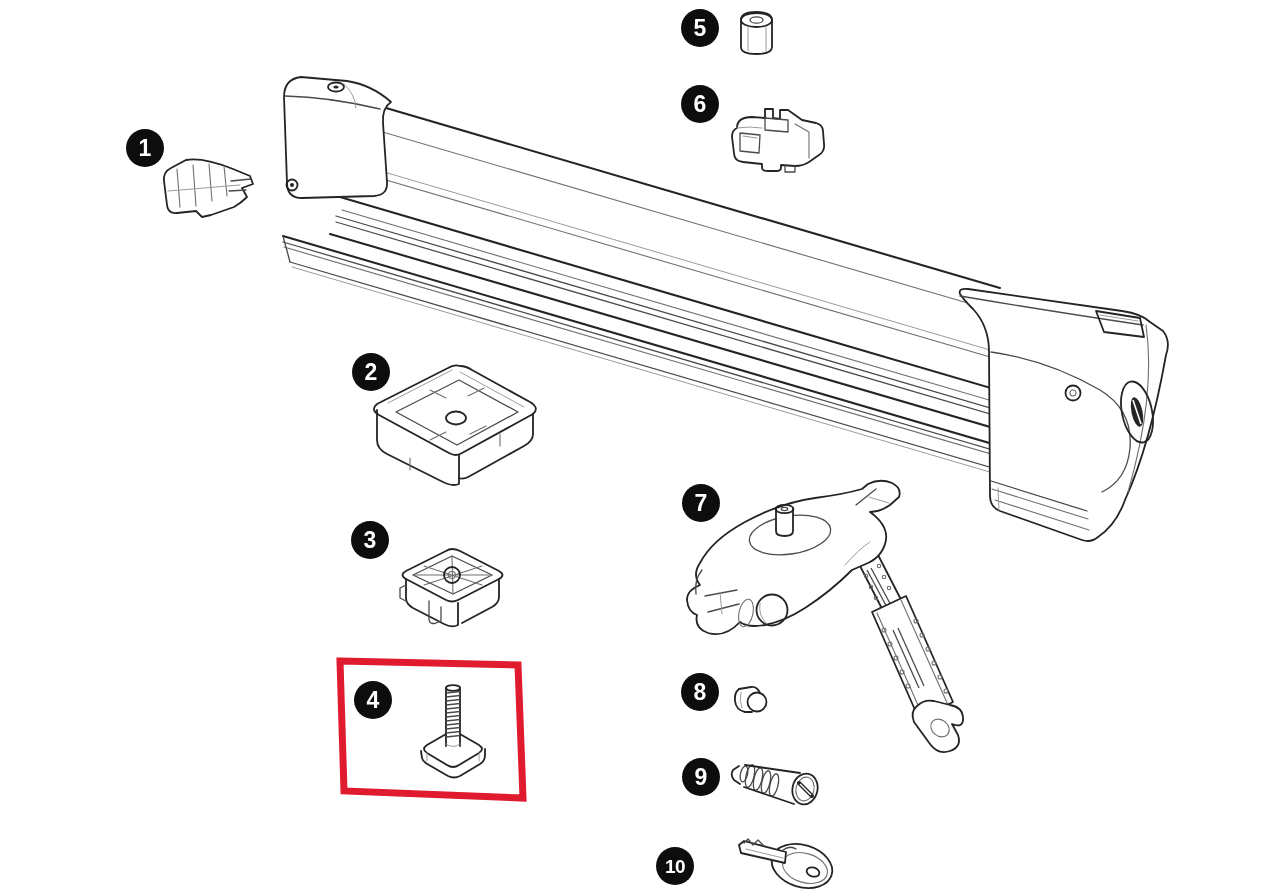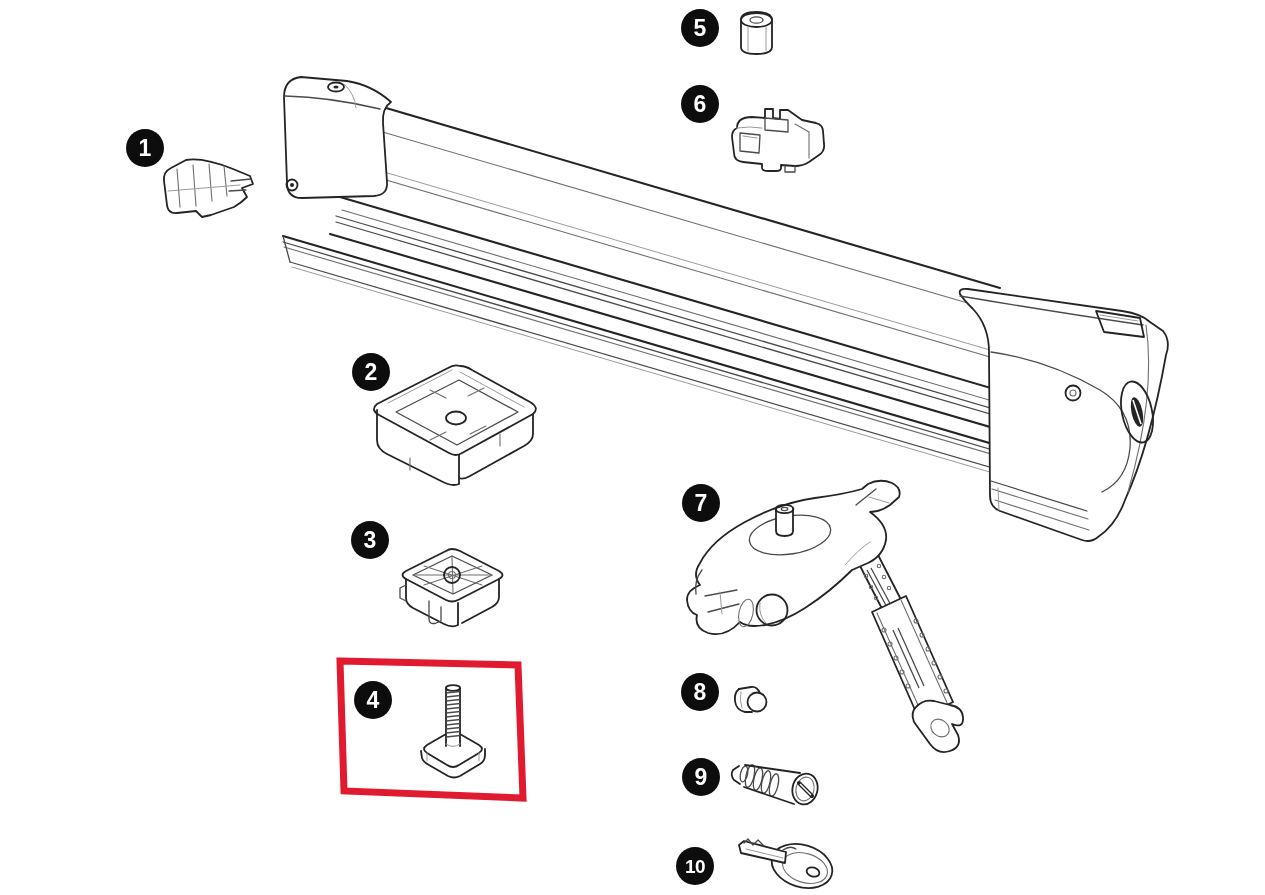--- a/index.html
+++ b/index.html
@@ -243,17 +243,17 @@
     </div>
   <div class="badge" style="left:682px;top:484px;">
       <span>7</span>
     </div>
   <div class="badge" style="left:681px;top:673px;">
       <span>8</span>
     </div>
   <div class="badge" style="left:682px;top:758px;">
       <span>9</span>
     </div>
-  <div class="badge two-digit" style="left:676px;top:847px;">
+  <div class="badge two-digit" style="left:656px;top:847px;">
       <span>10</span>
     </div>
 
 </div>
 
 </body></html>

